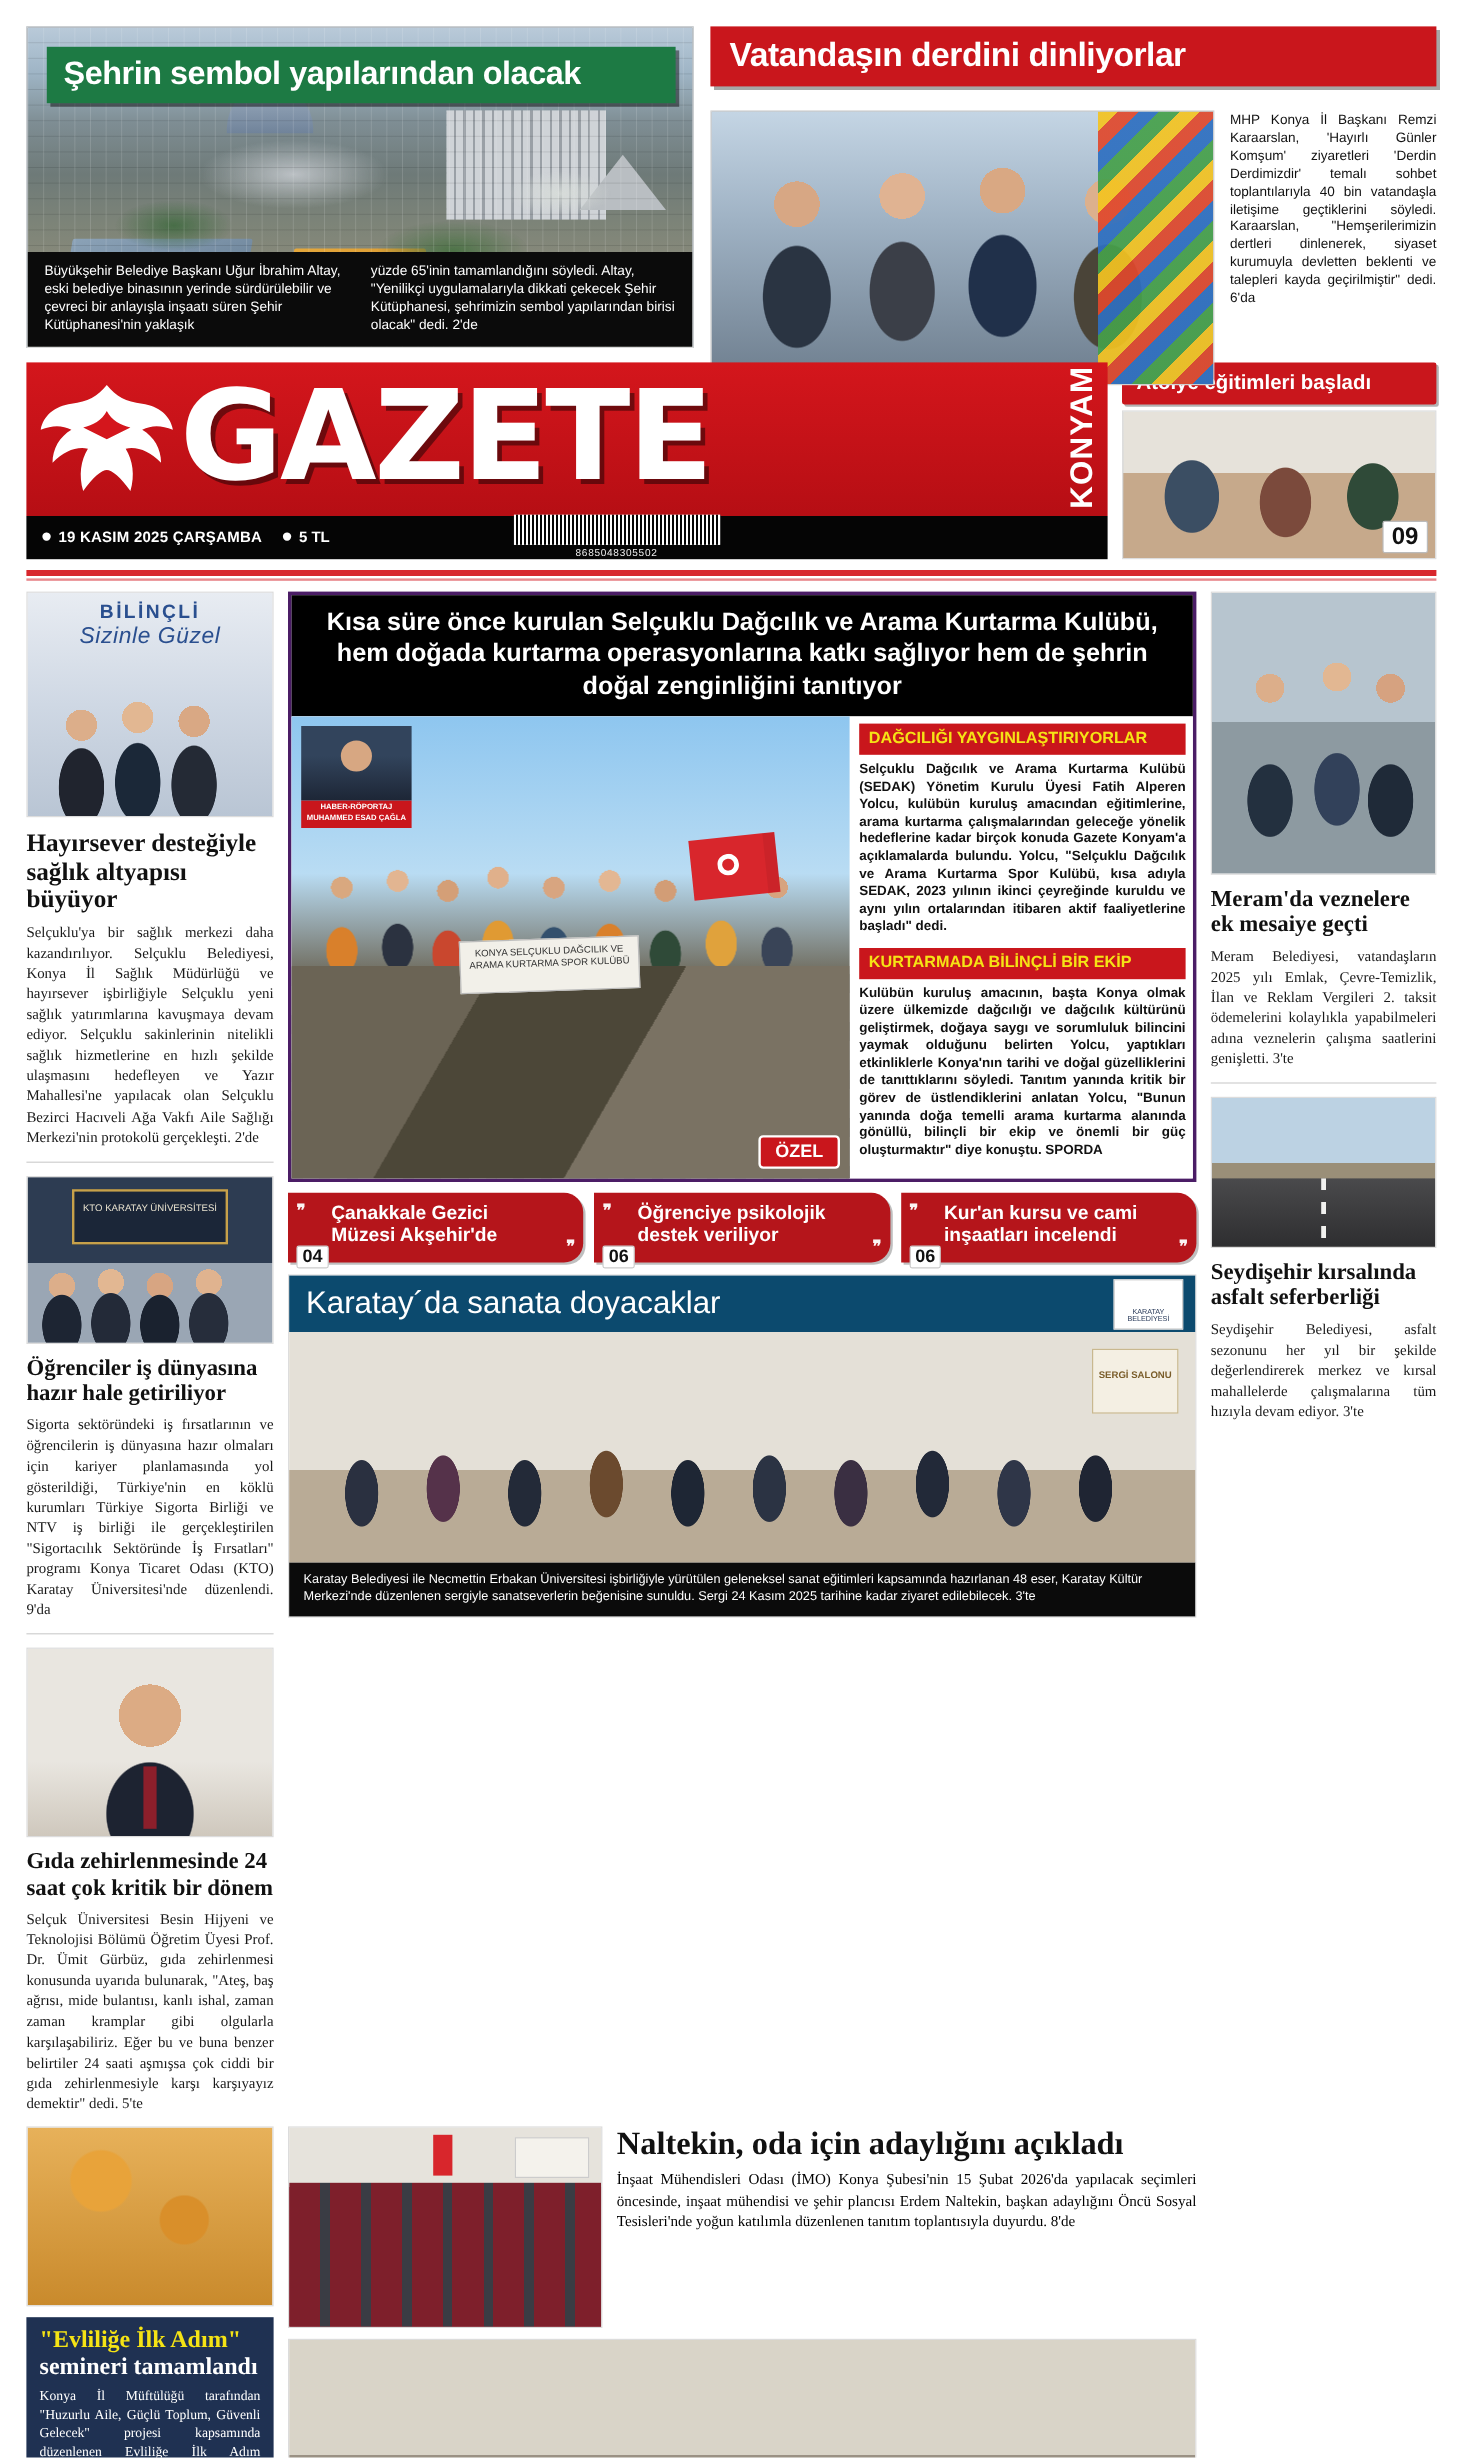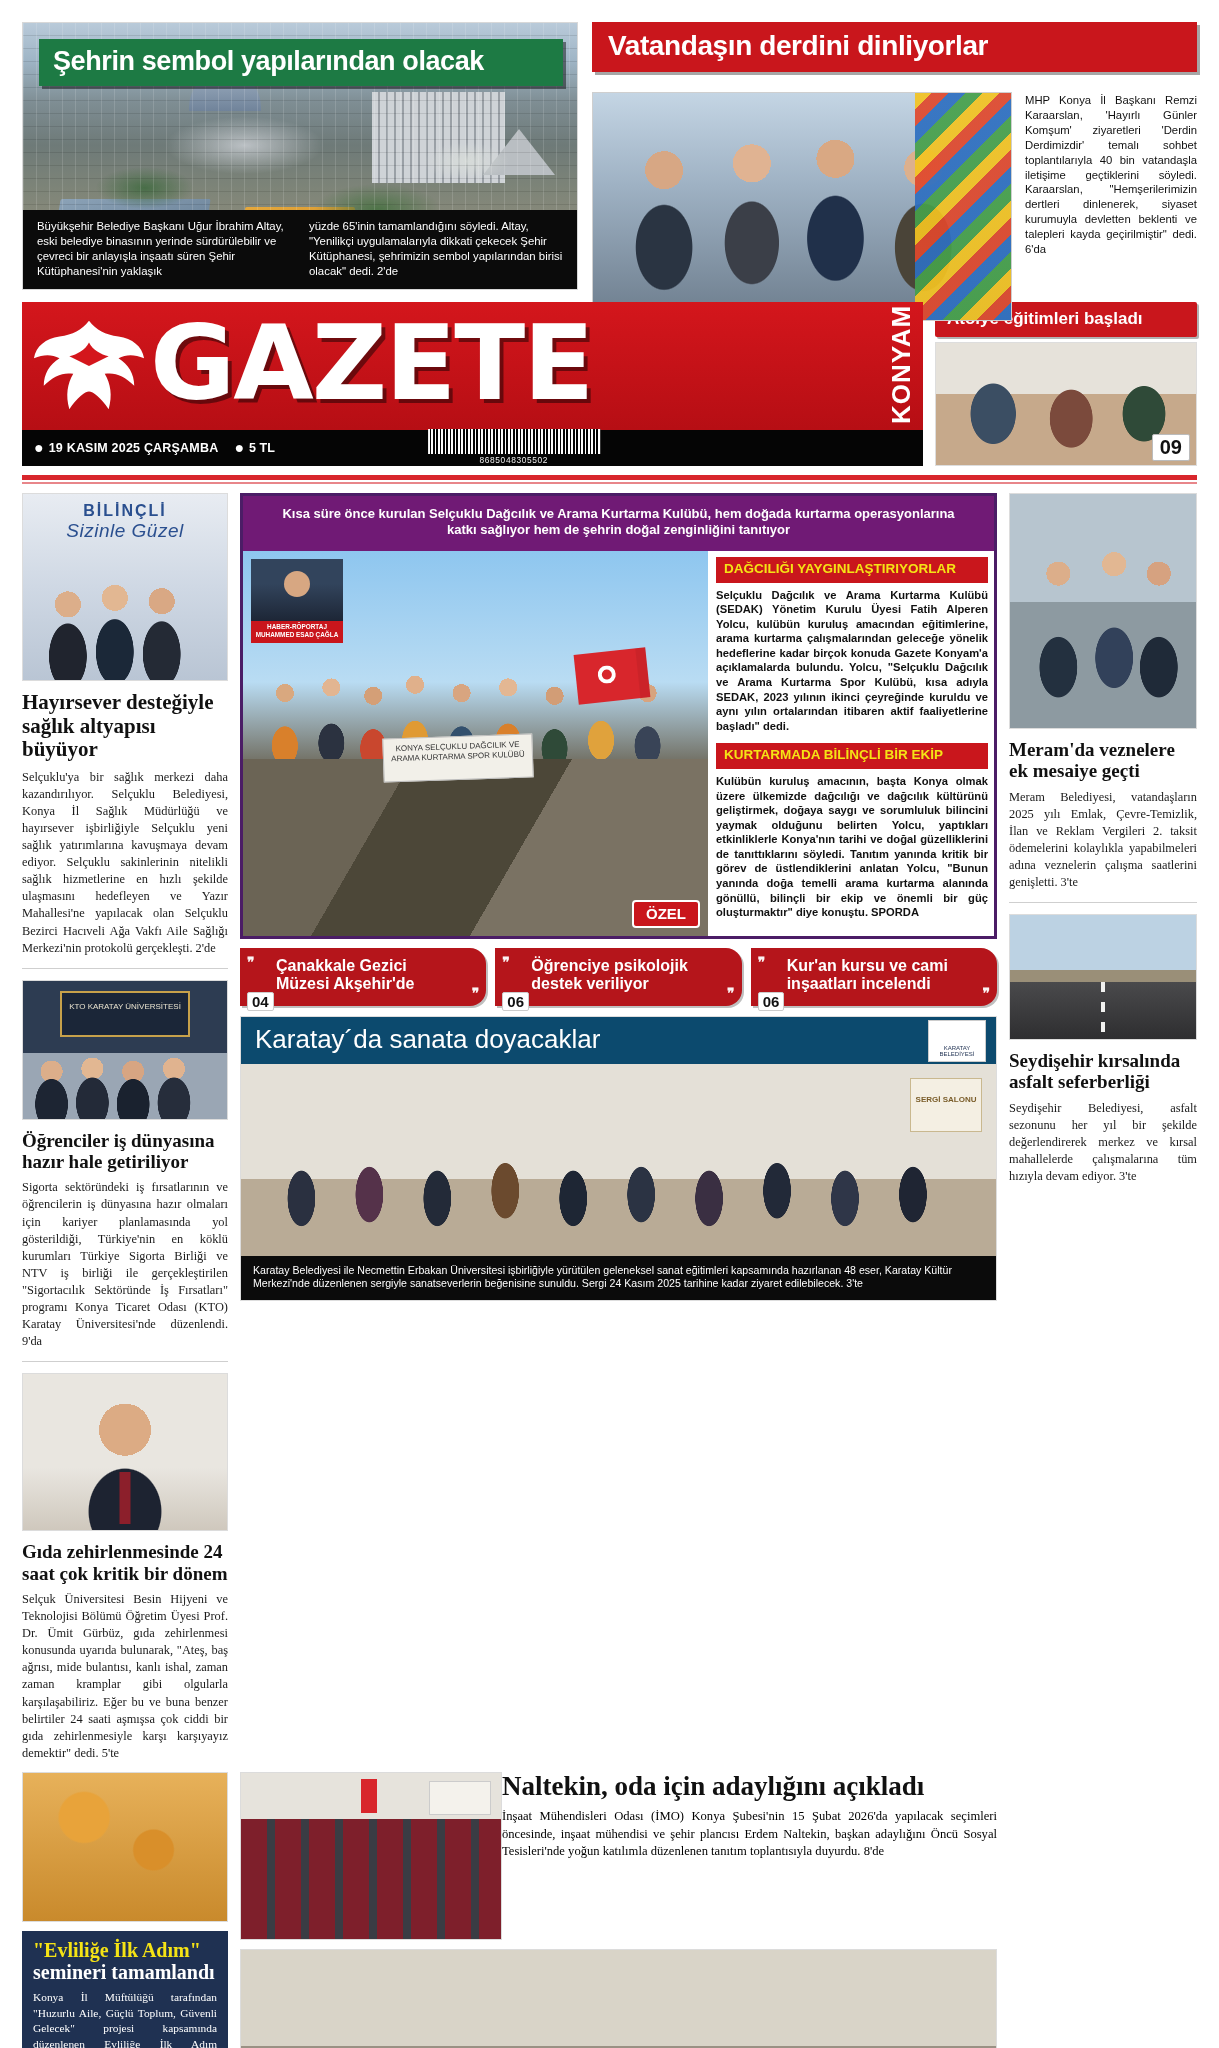--- a/index.html
+++ b/index.html
@@ -202,21 +202,21 @@
       radial-gradient(circle 26px at 50% 24%,#dcab84 0 100%,transparent 100%);}
   .p-man .tie{position:absolute; left:50%; transform:translateX(-50%); bottom:6px; width:11px;height:52px;background:#8c1f2b;}
 
   
   .feat { border:3px solid #4b1d66; }
   .feat-h1 { background:#4b1d66; padding: 9px 12px 3px 14px; }
   .feat-h1 .l1 { color:#fff; font-weight:700; font-size:61px; line-height:.90; letter-spacing:-1.5px;
                  font-family:"DejaVu Sans", sans-serif; text-shadow: 3px 3px 0 rgba(0,0,0,.35);}
   .feat-h1 .l2 { color:#f5e315; font-weight:700; font-size:61px; line-height:.94; letter-spacing:-1.5px;
                  font-family:"DejaVu Sans", sans-serif; text-shadow: 3px 3px 0 rgba(0,0,0,.35); margin-top:2px;}
-  .feat-sub { background:#701a75; color:#fff; font-size:13px; font-weight:700; line-height:1.26;
+  .feat-sub { background:#000000; color:#fff; font-size:21px; font-weight:700; line-height:1.26;
               text-align:center; padding: 10px 28px 12px 28px; }
 
   .feat-body { display:flex; background:#fff; }
   .feat-photo { flex:1; position:relative; overflow:hidden; min-height: 300px;
     background: linear-gradient(180deg,#8ec6ef 0%, #b9dcf3 34%, #6e6a5c 56%, #4a463c 100%); }
   .feat-photo .rocks{position:absolute; left:0; right:0; bottom:0; height:46%;
     background:
       linear-gradient(120deg,#6b6455 0 30%, #4c4738 30% 58%, #7a7263 58% 100%),
       repeating-linear-gradient(60deg, rgba(0,0,0,.22) 0 8px, transparent 8px 20px);}
   .feat-photo .crowd{position:absolute; left:0; right:0; bottom:40%; height:36%;
@@ -543,21 +543,21 @@
     <div class="bt-a">
       <div class="pepper"></div>
       <div class="evlilik">
         <div class="t1">"Evliliğe İlk Adım"</div>
         <div class="t2">semineri tamamlandı</div>
         <div class="p">Konya İl Müftülüğü tarafından "Huzurlu Aile, Güçlü Toplum, Güvenli Gelecek" projesi kapsamında düzenlenen Evliliğe İlk Adım Seminerleri tamamlandı. Çevrim içi olarak gerçekleştirilen seminerlere toplam 45 evli ve nişanlı çift katıldı. 6'da</div>
       </div>
     </div>
 
     <div class="bt-b">
-      <div style="display:flex; ">
+      <div style="display:flex; gap:12px;">
         <div style="width:262px;">
           <div class="seminar-photo">
             <div class="seats"></div>
               <div class="stage"></div>
               <div class="tflag"></div>
           </div>
         </div>
         <div style="flex:1;">
           <div class="nalt-h">Naltekin, oda için adaylığını açıkladı</div>
           <div class="nalt-p">İnşaat Mühendisleri Odası (İMO) Konya Şubesi'nin 15 Şubat 2026'da yapılacak seçimleri öncesinde, inşaat mühendisi ve şehir plancısı Erdem Naltekin, başkan adaylığını Öncü Sosyal Tesisleri'nde yoğun katılımla düzenlenen tanıtım toplantısıyla duyurdu. 8'de</div>

